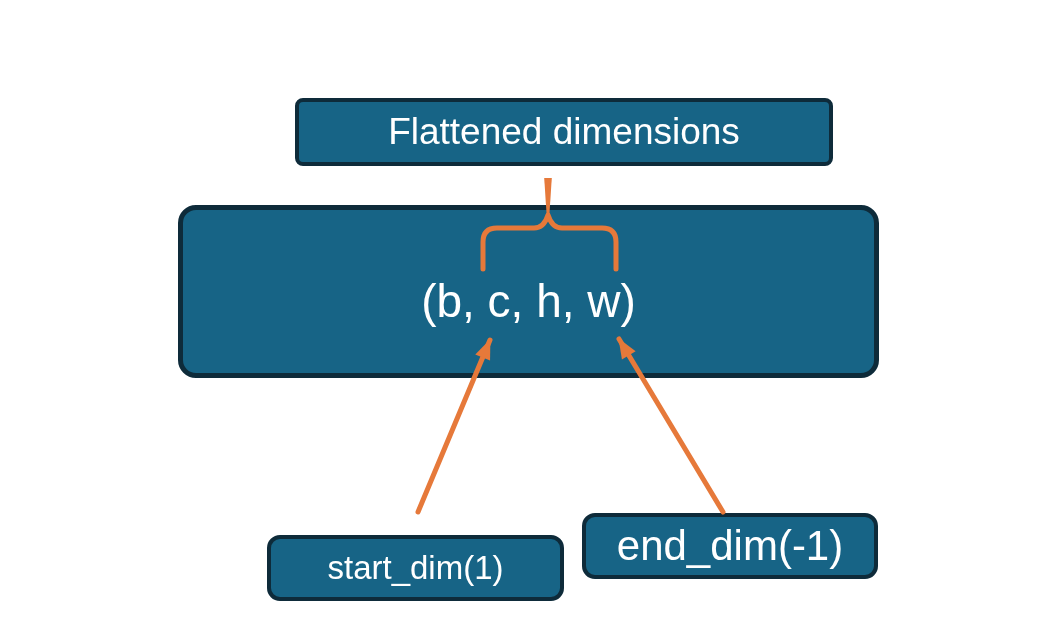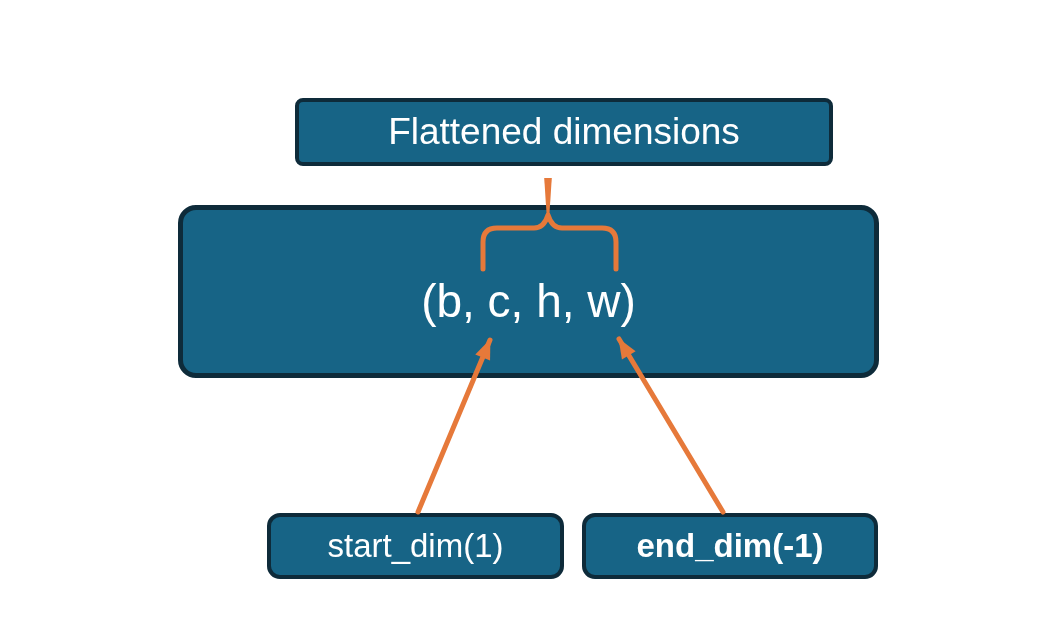--- a/index.html
+++ b/index.html
@@ -34,33 +34,32 @@
   }
   .node-main {
     left: 178px; top: 205px;
     width: 701px; height: 173px;
     border: 5px solid var(--node-border, #0e2b3a);
     border-radius: 18px;
     font-size: 46px;
     padding-top: 19px;
   }
   .node-bottom-left {
-    left: 267px; top: 513px;
+    left: 267px; top: 535px;
     width: 297px; height: 66px;
     border: 4px solid var(--node-border, #0e2b3a);
     border-radius: 13px;
     font-size: 33px;
   }
   .node-bottom-right {
     left: 582px; top: 513px;
     width: 296px; height: 66px;
     border: 4px solid var(--node-border, #0e2b3a);
     border-radius: 13px;
-    font-size: 33px;
-    font-weight: bold;
+    font-size: 42px;
   }
   .connector-layer {
     position: absolute;
     left: 0; top: 0;
     width: 1038px;
     height: 632px;
     pointer-events: none;
   }
 </style>
 </head>

